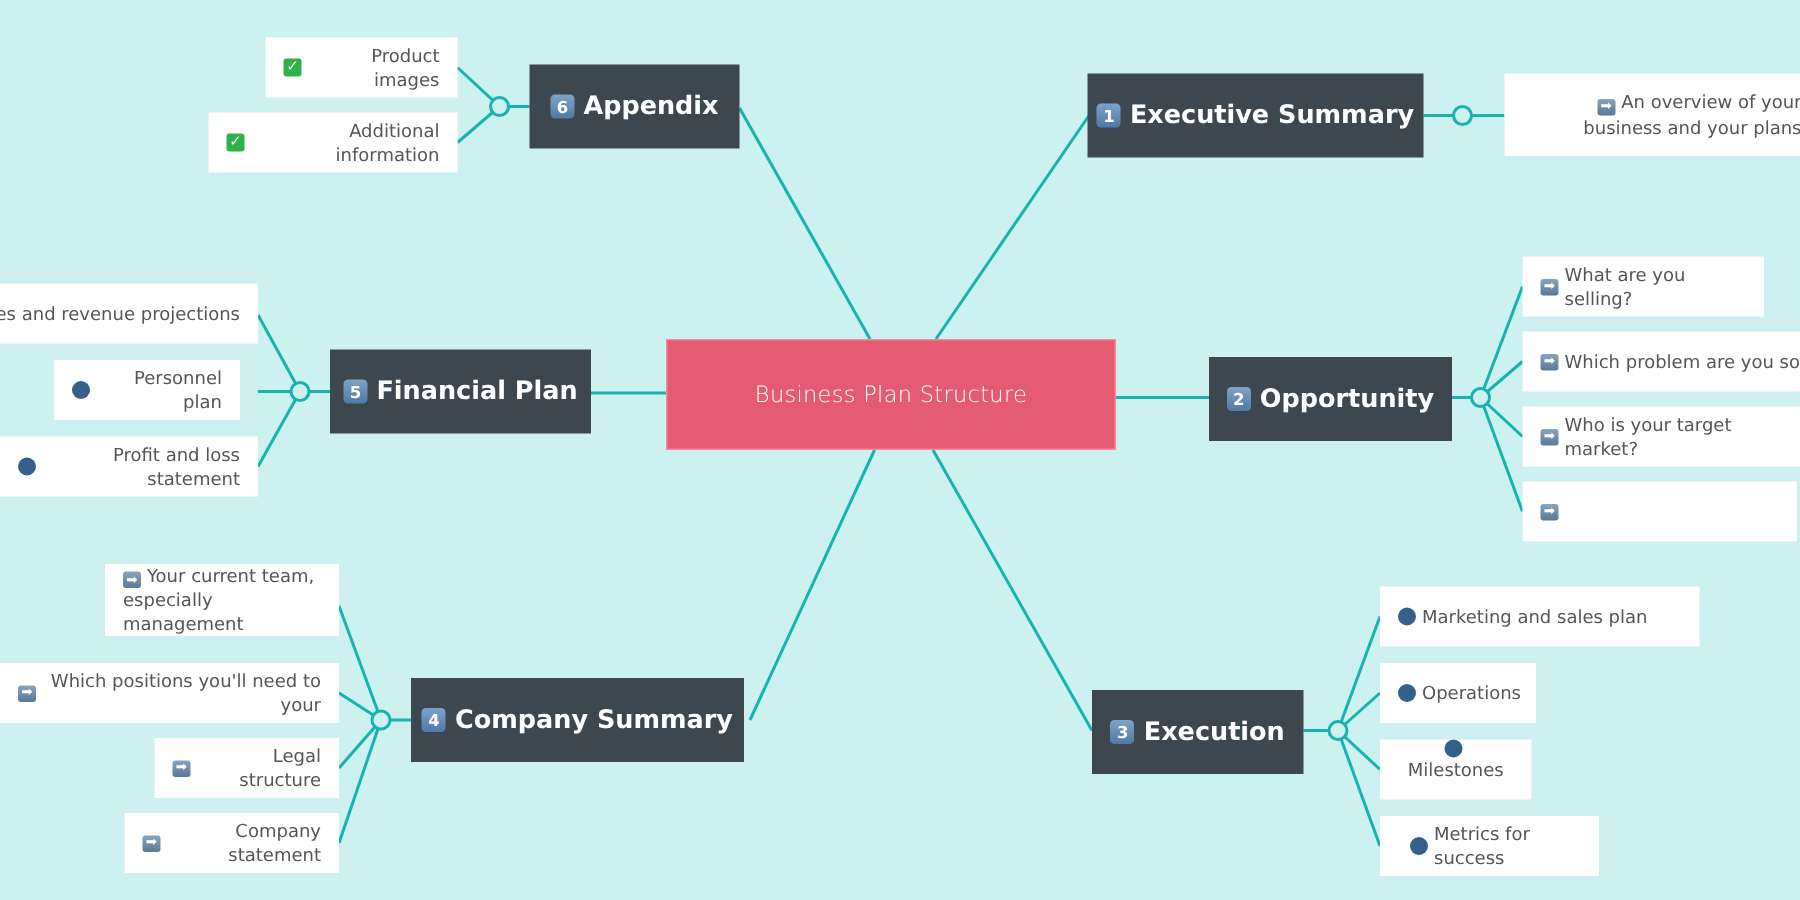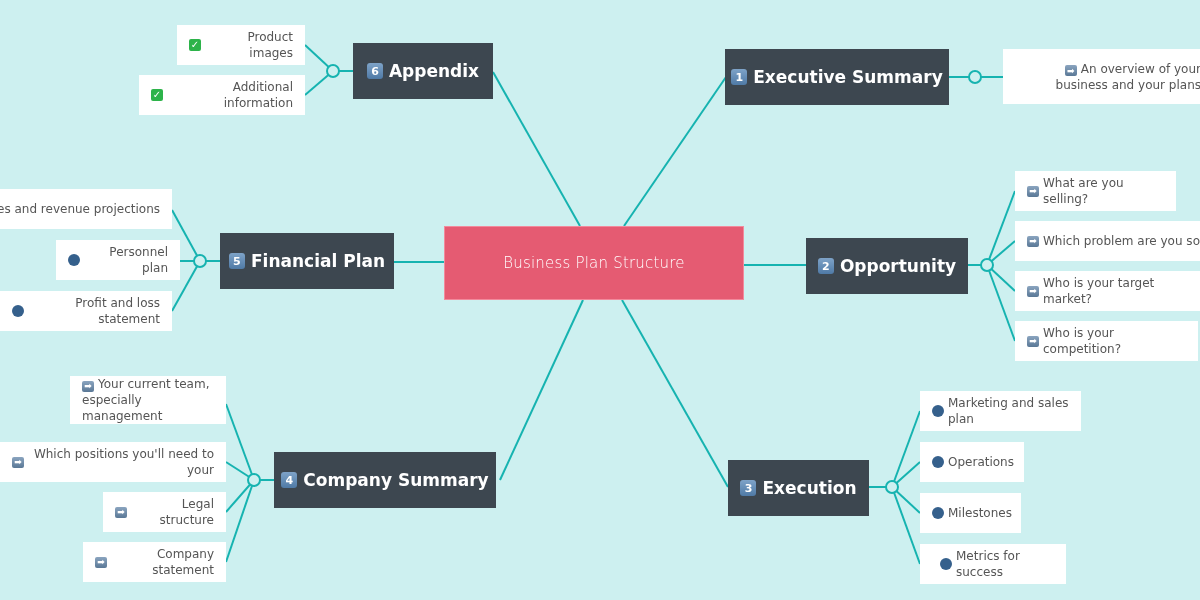--- a/index.html
+++ b/index.html
@@ -82,36 +82,35 @@
   <div class="leaf" style="left:1015px;top:221px;width:220px;white-space:nowrap;">
       <span class="arrow-ic">➡</span>
       <span>Which problem are you solving?</span>
     </div>
   <div class="leaf" style="left:1015px;top:271px;width:190px;">
       <span class="arrow-ic">➡</span>
       <span>Who is your target market?</span>
     </div>
   <div class="leaf" style="left:1015px;top:321px;width:183px;">
       <span class="arrow-ic">➡</span>
-      <span>Who is your competition?</span>
     </div>
 
   <div class="main" style="left:728px;top:460px;width:141px;">
     <span class="badge">3</span>
     <span>Execution</span>
   </div>
-  <div class="leaf" style="left:920px;top:391px;width:161px;align-items:center;">
+  <div class="leaf" style="left:920px;top:391px;width:213px;align-items:center;">
       <span class="dot-ic"></span>
       <span>Marketing and sales plan</span>
     </div>
   <div class="leaf" style="left:920px;top:442px;width:104px;">
       <span class="dot-ic"></span>
       <span>Operations</span>
     </div>
-  <div class="leaf" style="left:920px;top:493px;width:101px;">
+  <div class="leaf" style="left:920px;top:493px;width:101px;flex-direction:column;">
       <span class="dot-ic"></span>
       <span>Milestones</span>
     </div>
   <div class="leaf" style="left:920px;top:544px;width:146px;padding-left:20px;">
       <span class="dot-ic"></span>
       <span>Metrics for success</span>
     </div>
 
   <div class="main" style="left:274px;top:452px;width:222px;">
     <span class="badge">4</span>
@@ -133,21 +132,21 @@
       <span>Company statement</span>
     </div>
 
   <div class="main" style="left:220px;top:233px;width:174px;">
     <span class="badge">5</span>
     <span>Financial Plan</span>
   </div>
   <div class="leaf right" style="left:-30px;top:189px;width:202px;white-space:nowrap;">
       <span>Sales and revenue projections</span>
     </div>
-  <div class="leaf right" style="left:56px;top:240px;width:124px;">
+  <div class="leaf right" style="left:36px;top:240px;width:124px;">
       <span class="dot-ic"></span>
       <span>Personnel plan</span>
     </div>
   <div class="leaf right" style="left:0px;top:291px;width:172px;justify-content:space-between;">
       <span class="dot-ic"></span>
       <span>Profit and loss statement</span>
     </div>
 
   <div class="main" style="left:353px;top:43px;width:140px;">
     <span class="badge">6</span>

